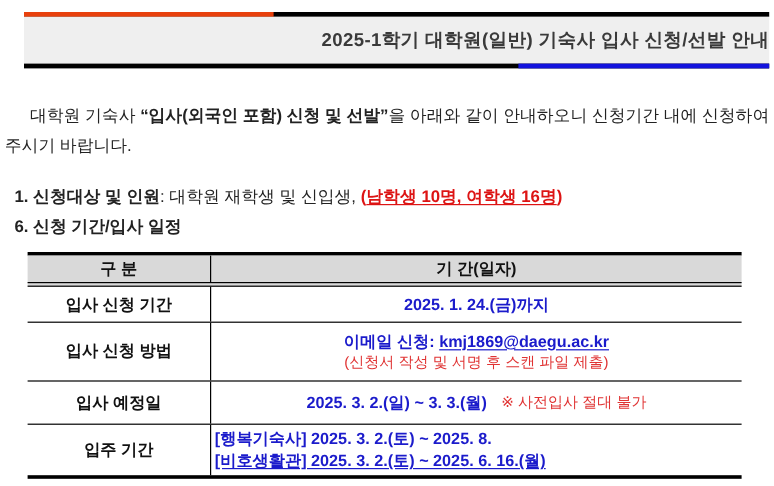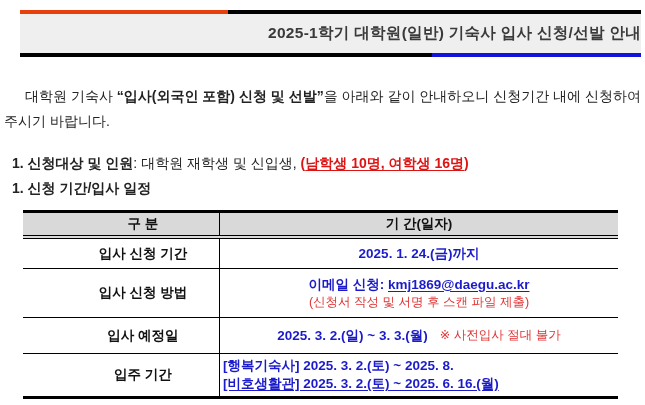--- a/index.html
+++ b/index.html
@@ -24,21 +24,21 @@
   .item { position:absolute; left:12px; font-size:14px; color:#222; white-space:nowrap; }
   .item-1 { top:155px; }
   .item-2 { top:180px; font-weight:bold; }
   .bold { font-weight:bold; }
   .red-bold { color:#dd1414; font-weight:bold; }
   .red-underline { text-decoration:underline; text-underline-offset:2px; }
 
   
   .table { position:absolute; left:23px; top:210px; width:595px;
            border-top:3px solid #000; border-bottom:3px solid #000; font-size:13.5px; color:#111; }
-  .tr { display:flex; align-items:stretch; border-bottom:1px solid #000;padding-left:44px; }
+  .tr { display:flex; align-items:stretch; border-bottom:1px solid #000; }
   .tr:last-child { border-bottom:none;text-align:center; }
   .tr-head { background:#d9d9d9; height:22px; border-bottom:4px double #000; }
   .r1 { height:29px; } .r2 { height:48px; } .r3 { height:35px; } .r4 { height:42px; }
   .col1 { width:152px; border-right:1px solid #000; display:flex; align-items:center;
           justify-content:center; font-weight:bold; }
   .col2 { flex:1; display:flex; flex-direction:column; align-items:center; justify-content:center; }
   .tr-head .col2 { font-weight:bold; }
   .blue-bold { color:#1b1bcb; font-weight:bold; }
   .email { text-decoration:underline; text-underline-offset:2px; color:#1b1bcb; font-weight:bold; cursor:pointer; }
   .red-note { color:#e03333; font-size:12.5px; }
@@ -60,21 +60,21 @@
   </div>
 
   <div class="rule-bottom">
     <div class="blue"></div>
   </div>
 
   <div class="intro"><span>대학원 기숙사 </span><span class="quoted">“입사(외국인 포함) 신청 및 선발”</span><span>을 아래와 같이 안내하오니 신청기간 내에 신청하여 주시기 바랍니다.</span></div>
 
   <div class="item item-1"><span class="bold">1. 신청대상 및 인원</span><span>: 대학원 재학생 및 신입생, </span><span class="red-bold">(</span><span class="red-bold red-underline">남학생 10명, 여학생 16명</span><span class="red-bold">)</span></div>
 
-  <div class="item item-2"><span>1. 신청 기간/입사 일정</span></div>
+  <div class="item item-2"><span>6. 신청 기간/입사 일정</span></div>
 
   <div class="table">
 
     <div class="tr tr-head">
       <div class="col1">구 분</div>
       <div class="col2">기 간(일자)</div>
     </div>
 
     <div class="tr r1">
       <div class="col1">입사 신청 기간</div>

